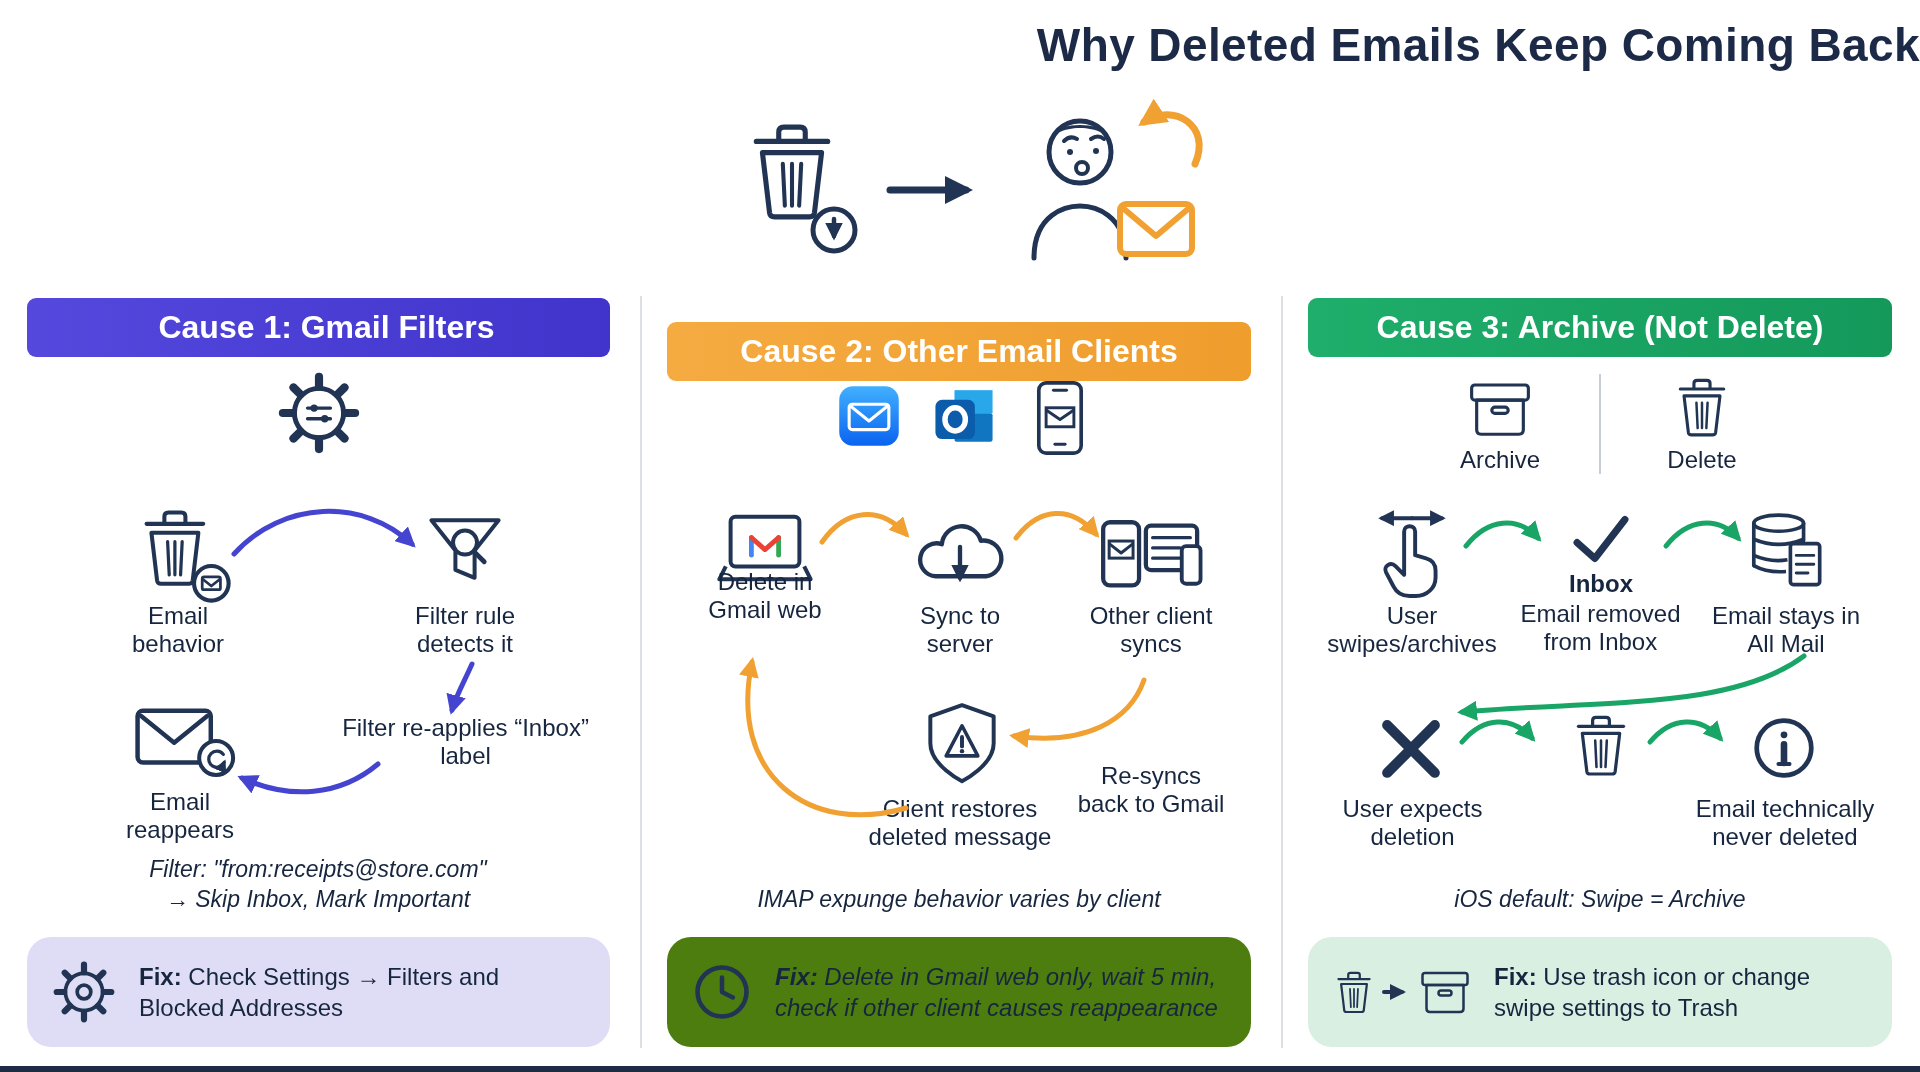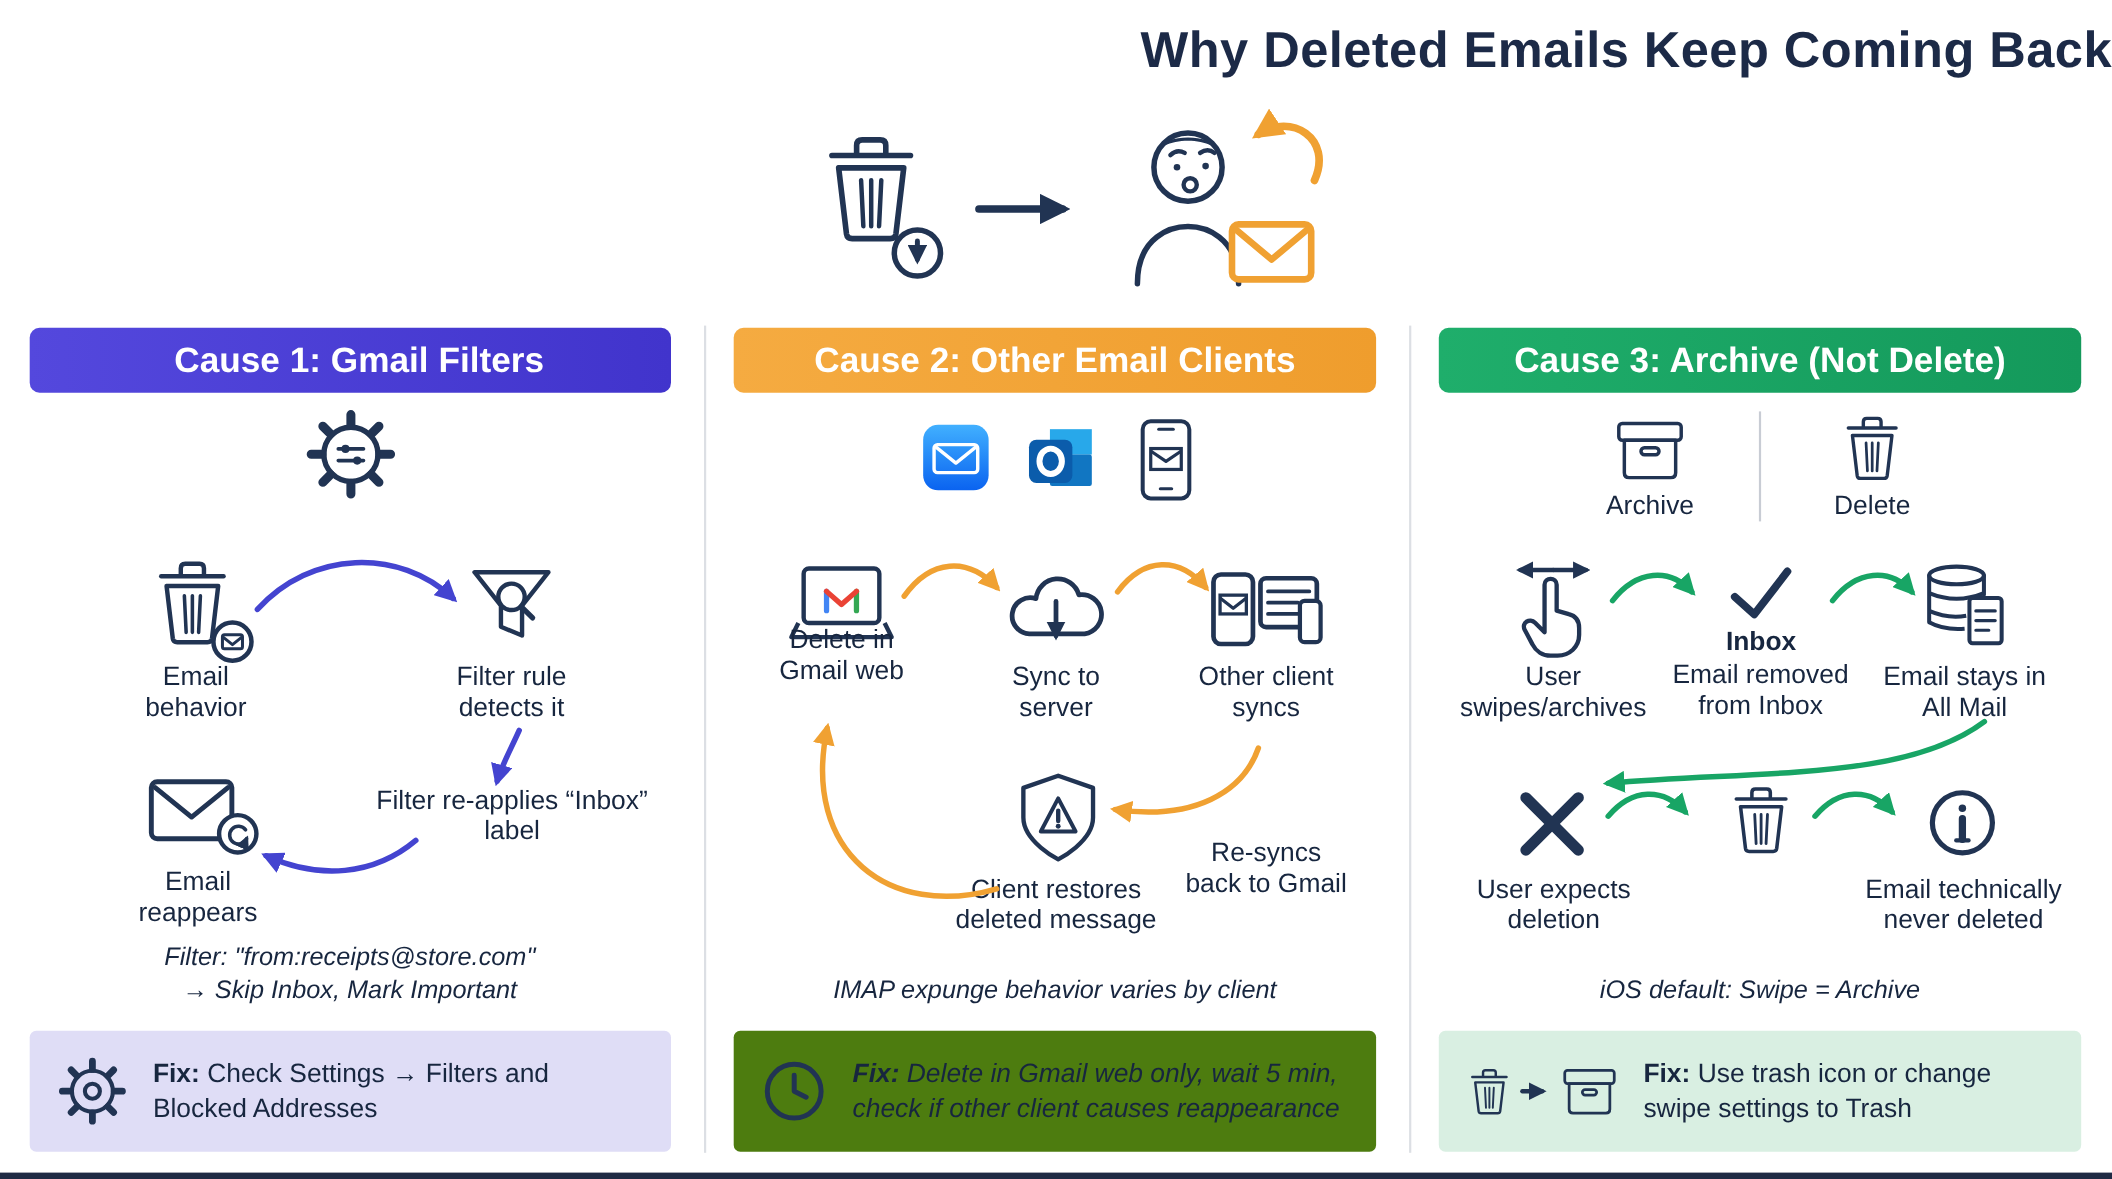--- a/index.html
+++ b/index.html
@@ -3,26 +3,26 @@
 <meta charset="utf-8">
 <style>
   * { margin:0; padding:0; box-sizing:border-box; }
   body { font-family:"Liberation Sans", sans-serif; background:#ffffff; }
   .canvas { position:relative; width:1920px; height:1072px; background:#fff; overflow:hidden; }
   .abs { position:absolute; }
   .title { left:0; top:18px; width:100%; text-align:right; font-size:46px; font-weight:800; color:#1c2a47; letter-spacing:.4px; }
   .colhead { height:59px; border-radius:9px; display:flex; align-items:center; justify-content:center;
              color:#fff; font-size:32px; font-weight:700; }
   .h1 { background:linear-gradient(90deg,#5448dd,#4134cc);padding-left:16px; }
-  .h2 { background:linear-gradient(90deg,#f5ab41,#ef9d2d); }
+  .h2 { background:linear-gradient(90deg,#f5ab41,#ef9d2d);margin-top:24px; }
   .h3 { background:linear-gradient(90deg,#1fae6b,#14995b); }
   .lbl { font-size:24px; font-weight:500; color:#17263f; text-align:center; line-height:1.18; }
   .lbl-b { font-size:24px; font-weight:700; color:#17263f; text-align:center; }
   .note { font-style:italic; font-size:23px; color:#17263f; text-align:center; }
-  .fixbox { height:110px; border-radius:6px; display:flex; align-items:center; padding:0 26px; gap:24px; }
+  .fixbox { height:110px; border-radius:24px; display:flex; align-items:center; padding:0 26px; gap:24px; }
   .f1 { background:#dfddf6; } .f2 { background:#4d7c0f;font-style:italic; } .f3 { background:#d9efe2; }
   .fixtext { font-size:24px; color:#17263f; line-height:1.3; }
   .fixtext b { font-weight:700; }
   .w1 { max-width:410px; } .w2 { max-width:455px; } .w3 { max-width:400px; }
   .vline { width:2px; background:#dcdfe4; }
   .legend-div { width:2px; background:#c8ccd4; }
   .bottombar { left:0; top:1066px; width:100%; height:6px; background:#1f2a44; }
   svg { display:block; overflow:visible; }
   .fixicons { display:flex; align-items:center; gap:8px; }
 </style>

